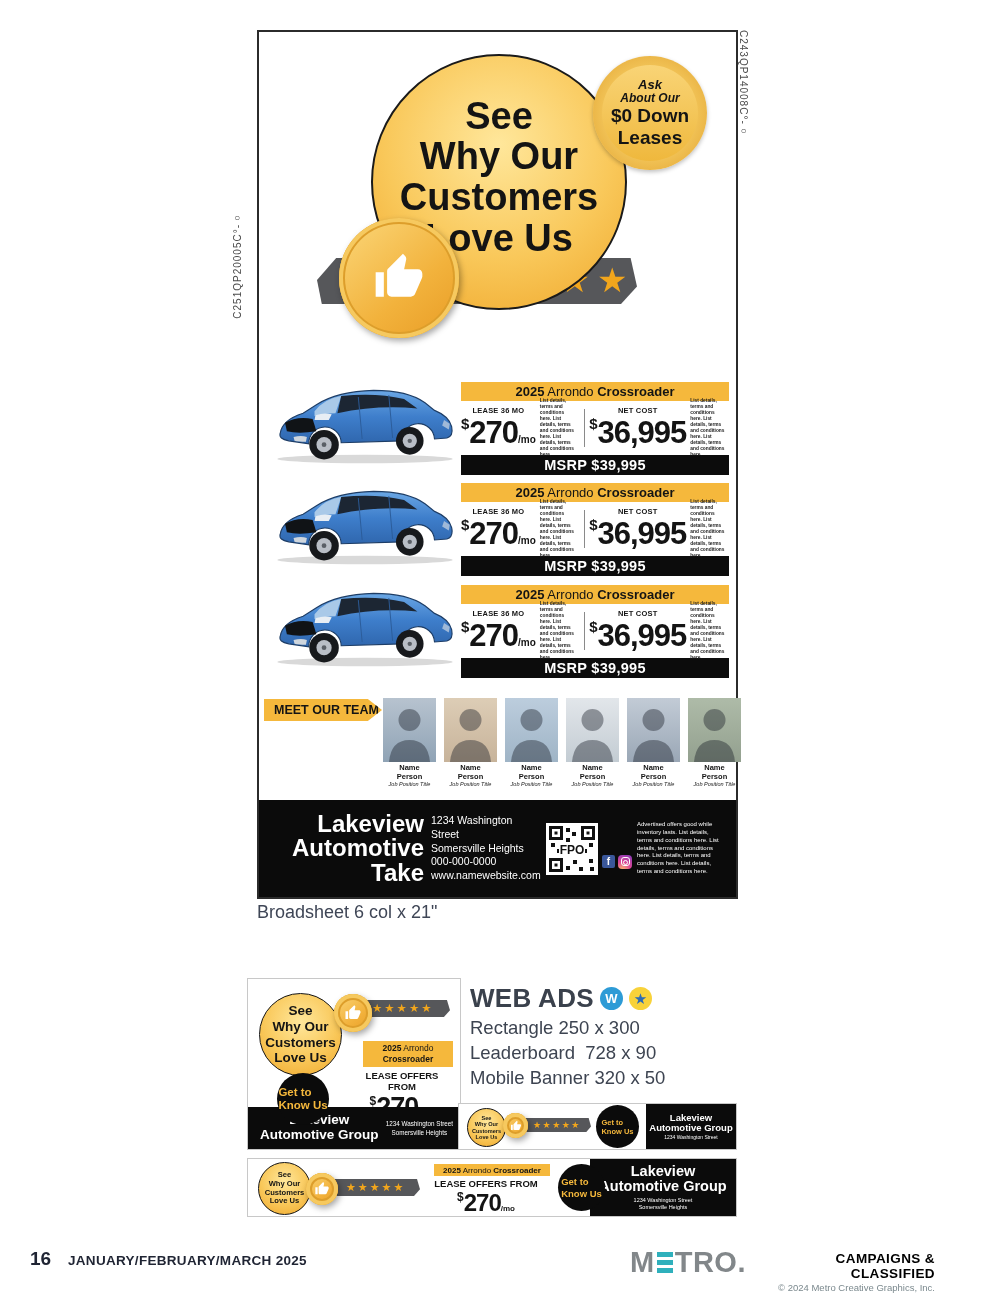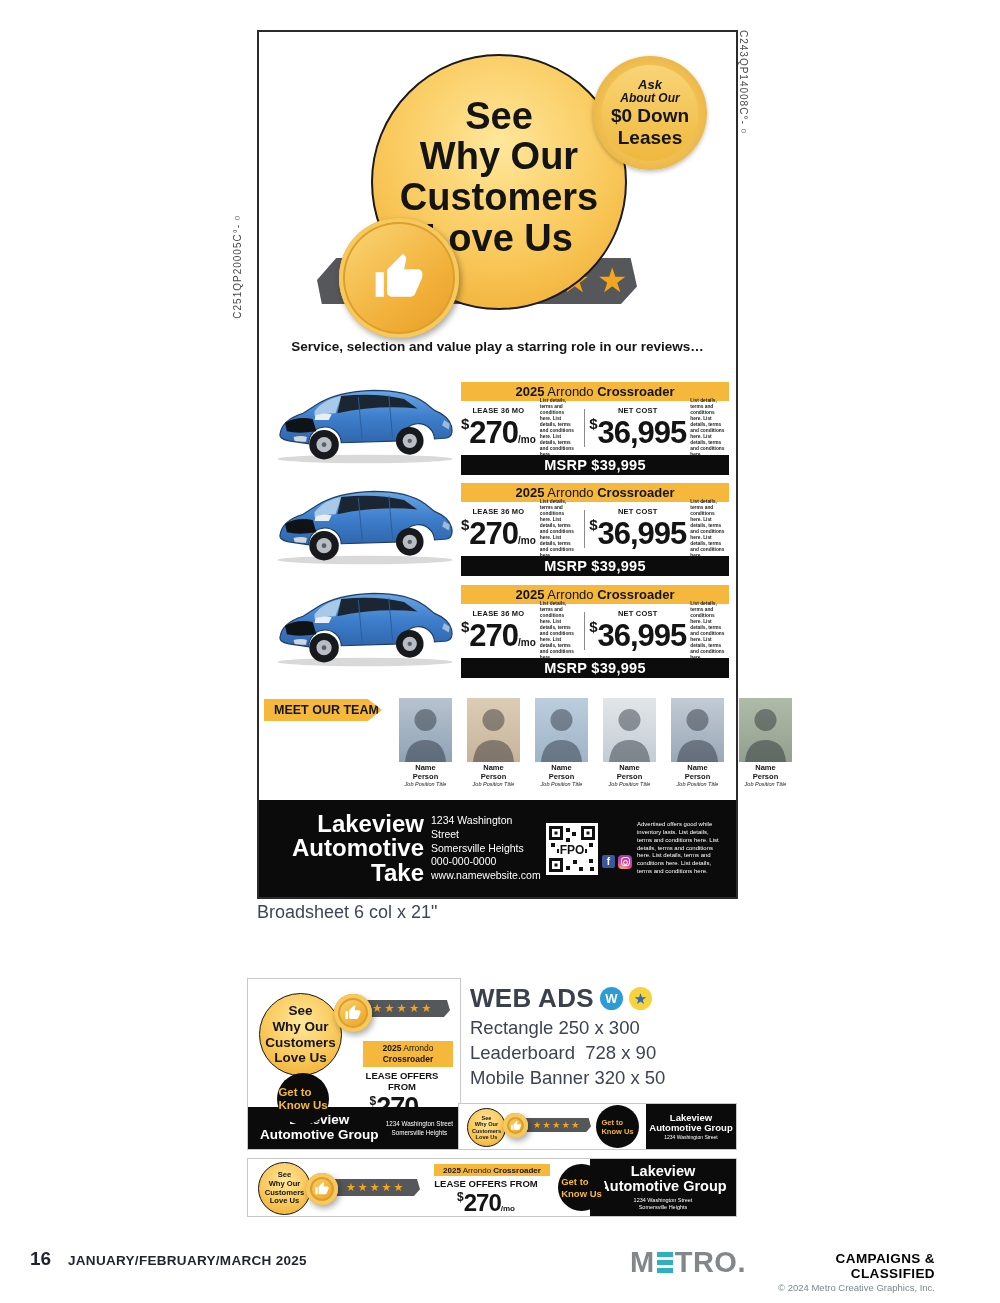--- a/index.html
+++ b/index.html
@@ -57,21 +57,21 @@
   .per{font-size:10px;font-weight:bold;}
   .fineprint{width:55px;font-size:4.8px;line-height:1.25;font-weight:bold;color:#1a1a1a;margin:0 4px;}
   .vdiv{width:1px;height:38px;background:#8a8a8a;margin:0 5px;}
   .msrp-bar{height:20px;background:#0c0c0c;color:#fff;text-align:center;font-size:14.5px;
     font-weight:bold;line-height:20px;letter-spacing:.3px;}
 
   
   .team-ribbon{position:absolute;left:5px;top:667px;width:118px;height:22px;background:#f5b83c;
     clip-path:polygon(0 0,88% 0,100% 50%,88% 100%,0 100%);display:flex;align-items:center;
     padding-left:10px;font-size:12.5px;font-weight:bold;box-sizing:border-box;}
-  .team-row{position:absolute;left:140px;top:666px;display:flex;gap:15px;}
+  .team-row{position:absolute;left:124px;top:666px;display:flex;gap:8px;}
   .member{width:53px;text-align:center;}
   .photo{width:53px;height:64px;position:relative;}
   .member-name{font-size:7.5px;font-weight:bold;line-height:1.15;margin-top:2px;}
   .member-title{font-size:5.5px;font-style:italic;}
 
   
   .dealer{position:absolute;left:0;bottom:0;width:100%;height:97px;background:#0b0b0b;color:#fff;
     display:flex;align-items:center;box-sizing:border-box;padding:0 7px;}
   .dealer-name{width:158px;text-align:right;font-size:24px;font-weight:bold;line-height:1.02;}
   .dealer-addr{margin-left:7px;font-size:10.5px;line-height:1.32;width:112px;}
@@ -257,21 +257,20 @@
     </div>
   </div>
 
   <div class="coin" id="hero-coin">
     <svg width="56" height="56">
         <use href="#thumb"></use>
       </svg>
   </div>
 
   <div class="subtitle">
-    <div>Service, selection and value play a starring role in our reviews…</div>
   </div>
 
   <div class="offer-row" id="row1">
     <svg class="car">
         <use href="#car-art"></use>
       </svg>
     <div class="offer-box">
       <div class="offer-title"><span class="b">2025</span><span> Arrondo </span><span class="b">Crossroader</span></div>
       <div class="offer-mid">
         <div class="price-cell">

